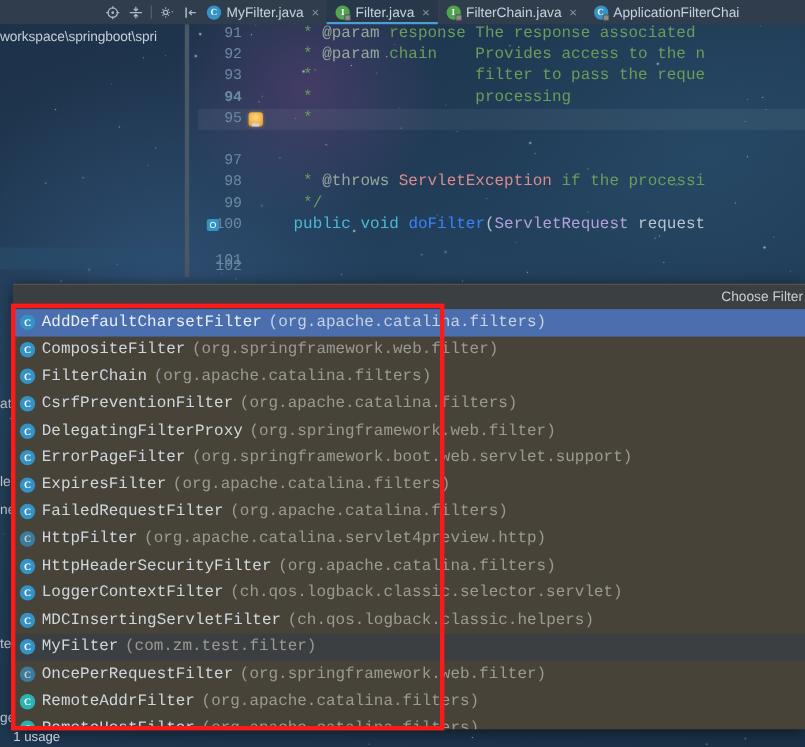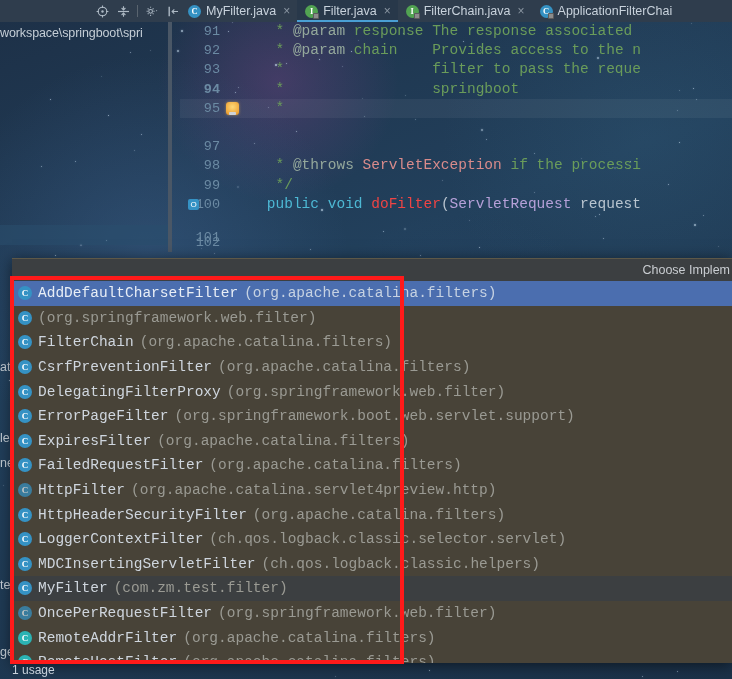--- a/index.html
+++ b/index.html
@@ -97,21 +97,21 @@
   .lineno {
     position:absolute; left:0; width:40px; text-align:right;
     color:#6b8aa3; font-family:"Liberation Mono", monospace;
     font-size:13.5px;
   }
   .code-text { position:absolute; left:52px; }
   .cm { color:#6a9c5a; }
   .cm-tag { color:#94a89b; }
   .cm-err { color:#d98b8b; }
   .kw { color:#4db8d4; }
-  .fn { color:#ef4444; }
+  .fn { color:#3b82f6; }
   .ty { color:#b5a0d8; }
   .pl { color:#b8c4cf; }
   .bulb {
     position:absolute; left:46px; width:13px; height:13px;
     border-radius:3px;
     background:radial-gradient(circle at 50% 38%, #ffd978 0%, #f0a83c 70%, #d98b22 100%);
     box-shadow:0 0 3px rgba(255,200,90,.5);
   }
   .bulb::after{
     content:""; position:absolute; left:3px; bottom:0px;
@@ -449,48 +449,49 @@
           <span class="lock"></span>
         </span>
         <span>ApplicationFilterChai</span>
       </div>
     </div>
 
   <div class="editor" id="editor">
       <div class="code-line" style="top: 0px;"><span class="lineno" style="top: 0px;">91</span><span class="code-text"><span class="cm">     * <span class="cm-tag">@param</span> response The response associated</span></span></div>
       <div class="code-line" style="top: 19.2px;"><span class="lineno" style="top: 0px;">92</span><span class="code-text"><span class="cm">     * <span class="cm-tag">@param</span> chain    Provides access to the n</span></span></div>
       <div class="code-line" style="top: 38.4px;"><span class="lineno" style="top: 0px;">93</span><span class="code-text"><span class="cm">     *                 filter to pass the reque</span></span></div>
-      <div class="code-line" style="top: 57.6px;"><span class="lineno" style="top: 0px; font-weight: bold;">94</span><span class="code-text"><span class="cm">     *                 springboot</span></span></div>
+      <div class="code-line" style="top: 57.6px;"><span class="lineno" style="top: 0px; font-weight: bold;">94</span><span class="code-text"><span class="cm">     *                 processing</span></span></div>
       <div class="code-line hl" style="top: 76.8px;"><span class="lineno" style="top: 0px;">95</span><span class="code-text"><span class="cm">     *</span></span></div>
       <div class="bulb" style="top: 79.8px;"></div>
       <div class="code-line" style="top: 115.2px;"><span class="lineno" style="top: 0px;">97</span></div>
       <div class="code-line" style="top: 134.4px;"><span class="lineno" style="top: 0px;">98</span><span class="code-text"><span class="cm">     * <span class="cm-tag">@throws</span> <span class="cm-err">ServletException</span> if the processi</span></span></div>
       <div class="code-line" style="top: 153.6px;"><span class="lineno" style="top: 0px;">99</span><span class="code-text"><span class="cm">     */</span></span></div>
       <div class="code-line" style="top: 172.8px;"><span class="lineno" style="top: 0px;">100</span><span class="code-text"><span class="pl">    <span class="kw">public</span> <span class="kw">void</span> <span class="fn">doFilter</span>(<span class="ty">ServletRequest</span> request</span></span></div>
       <div class="gmark" style="top: 176.8px;">O</div>
       <div class="code-line" style="top: 206px;"><span class="lineno" style="top: 0px;">101</span></div>
       <div class="code-line" style="top: 211.2px;"><span class="lineno" style="top: 0px;">102</span><span class="code-text"><span class="pl"></span></span></div>
     </div>
 
   <div class="popup">
     <div class="popup-header">
-      <span>Choose Implem</span>
+      <span>Choose Filter</span>
     </div>
     <div class="popup-list" id="popup-list">
         <div class="row selected">
           <span class="row-icon">
             <span class="disc">C</span>
           </span>
           <span class="row-name">AddDefaultCharsetFilter</span>
           <span class="row-pkg"> (org.apache.catalina.filters)</span>
         </div>
         <div class="row">
           <span class="row-icon">
             <span class="disc">C</span>
           </span>
+          <span class="row-name">CompositeFilter</span>
           <span class="row-pkg"> (org.springframework.web.filter)</span>
         </div>
         <div class="row">
           <span class="row-icon">
             <span class="disc">C</span>
           </span>
           <span class="row-name">FilterChain</span>
           <span class="row-pkg"> (org.apache.catalina.filters)</span>
         </div>
         <div class="row">

